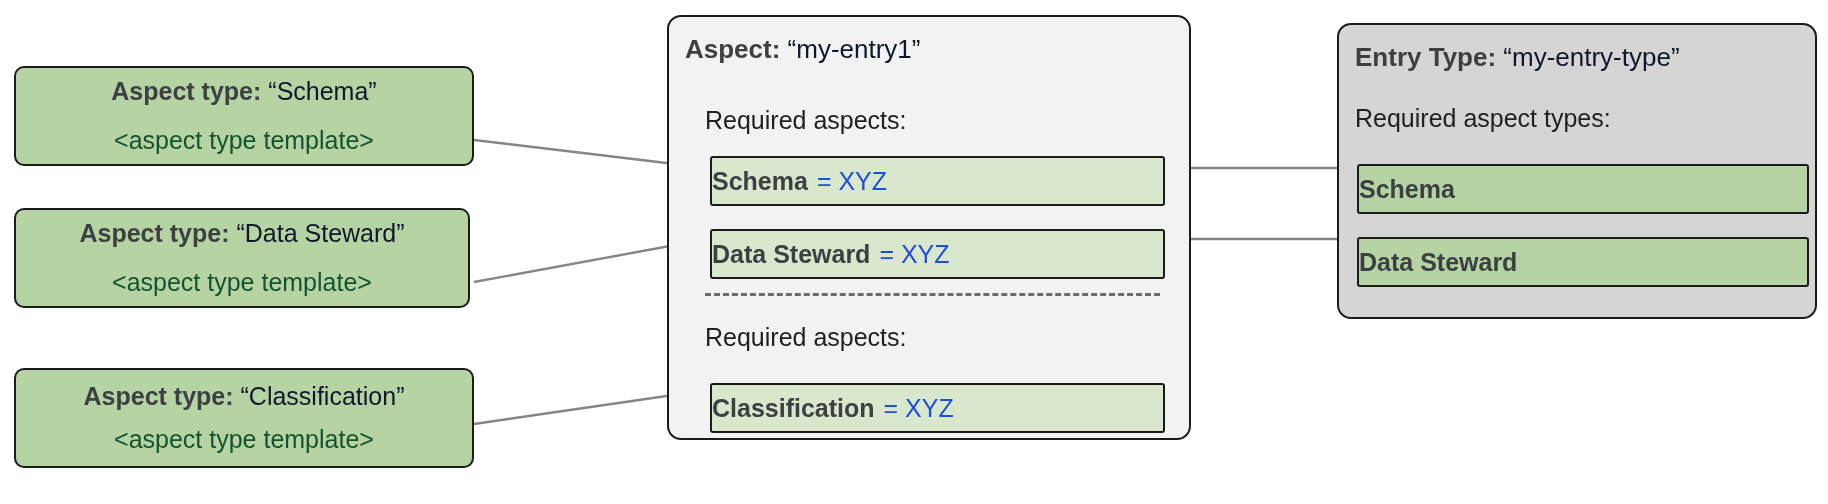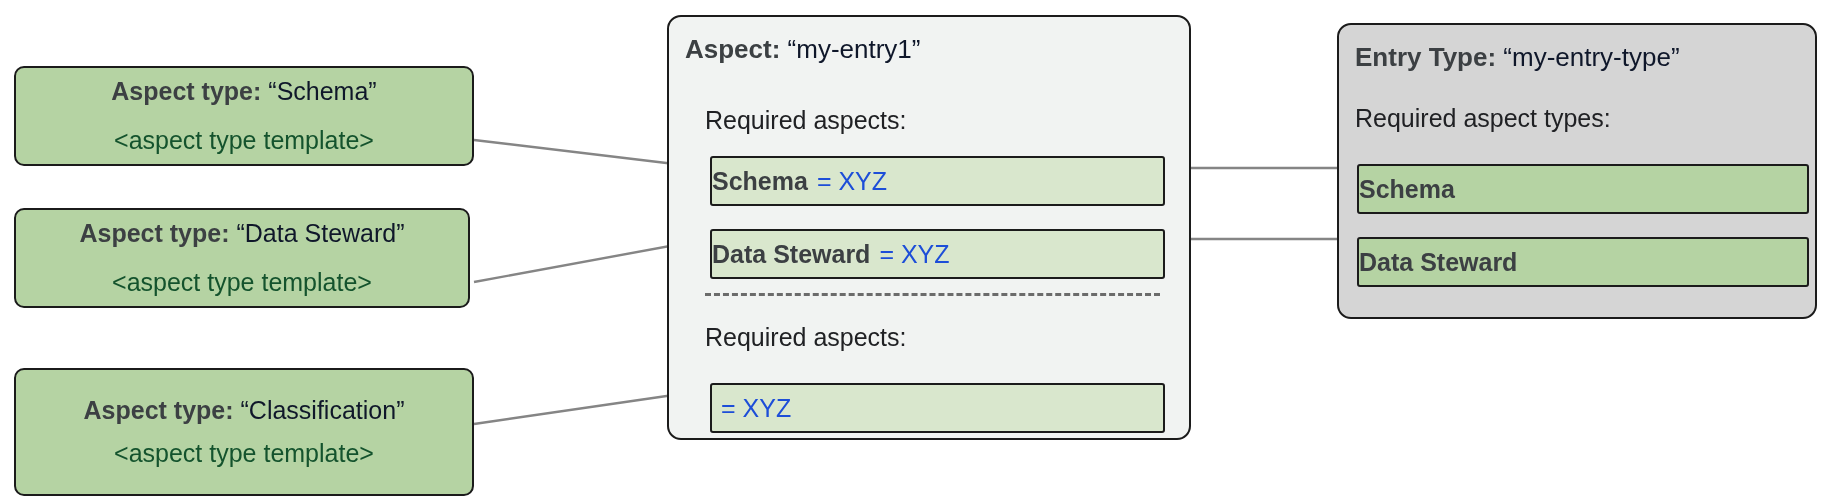--- a/index.html
+++ b/index.html
@@ -97,21 +97,21 @@
   </div>
 
   <div class="node aspect-card" style="left:14px;top:208px;width:456px;height:100px;">
     <div class="line1">
       <span class="lbl-strong">Aspect type:</span>
       <span class="lbl-quoted">“Data Steward”</span>
     </div>
     <div class="line2">&lt;aspect type template&gt;</div>
   </div>
 
-  <div class="node aspect-card" style="left:14px;top:368px;width:460px;height:128px;gap:15px;">
+  <div class="node aspect-card" style="left:14px;top:368px;width:460px;height:100px;gap:15px;">
     <div class="line1">
       <span class="lbl-strong">Aspect type:</span>
       <span class="lbl-quoted">“Classification”</span>
     </div>
     <div class="line2">&lt;aspect type template&gt;</div>
   </div>
 
   <div class="node panel panel-entry" style="left:667px;top:15px;width:524px;height:425px;">
 
     <div class="panel-title" style="left:16px;top:18px;">
@@ -129,20 +129,21 @@
     <div class="chip chip-light" style="left:41px;top:198px;width:455px;height:50px;">
       <span class="nm">Data Steward</span>
       <span class="eq">= XYZ</span>
     </div>
 
     <div class="divider-dashed" style="left:36px;top:276px;width:455px;"></div>
 
     <div class="section-label" style="left:36px;top:307px;">Required aspects:</div>
 
     <div class="chip chip-light" style="left:41px;top:352px;width:455px;height:50px;">
+      <span class="nm">Classification</span>
       <span class="eq">= XYZ</span>
     </div>
   </div>
 
   <div class="node panel panel-entrytype" style="left:1337px;top:23px;width:480px;height:296px;">
 
     <div class="panel-title" style="left:16px;top:18px;">
       <span class="lbl-strong">Entry Type:</span>
       <span class="lbl-quoted">“my-entry-type”</span>
     </div>

